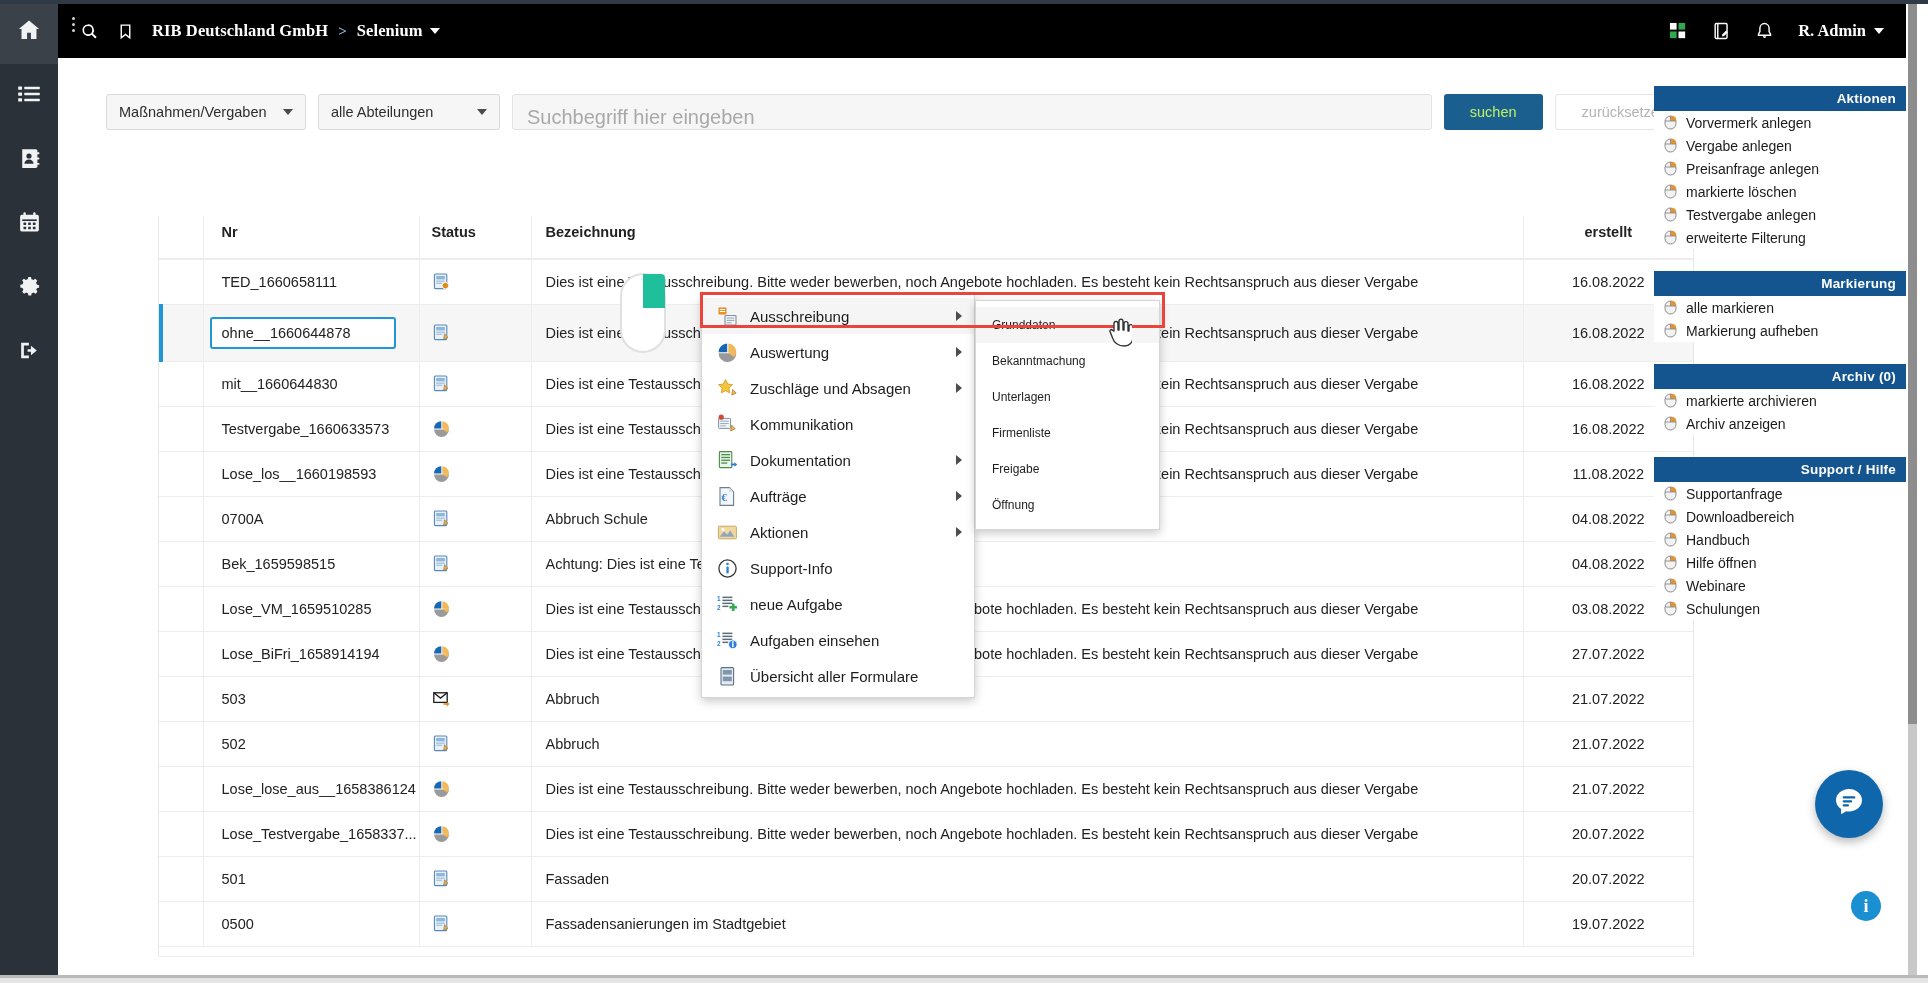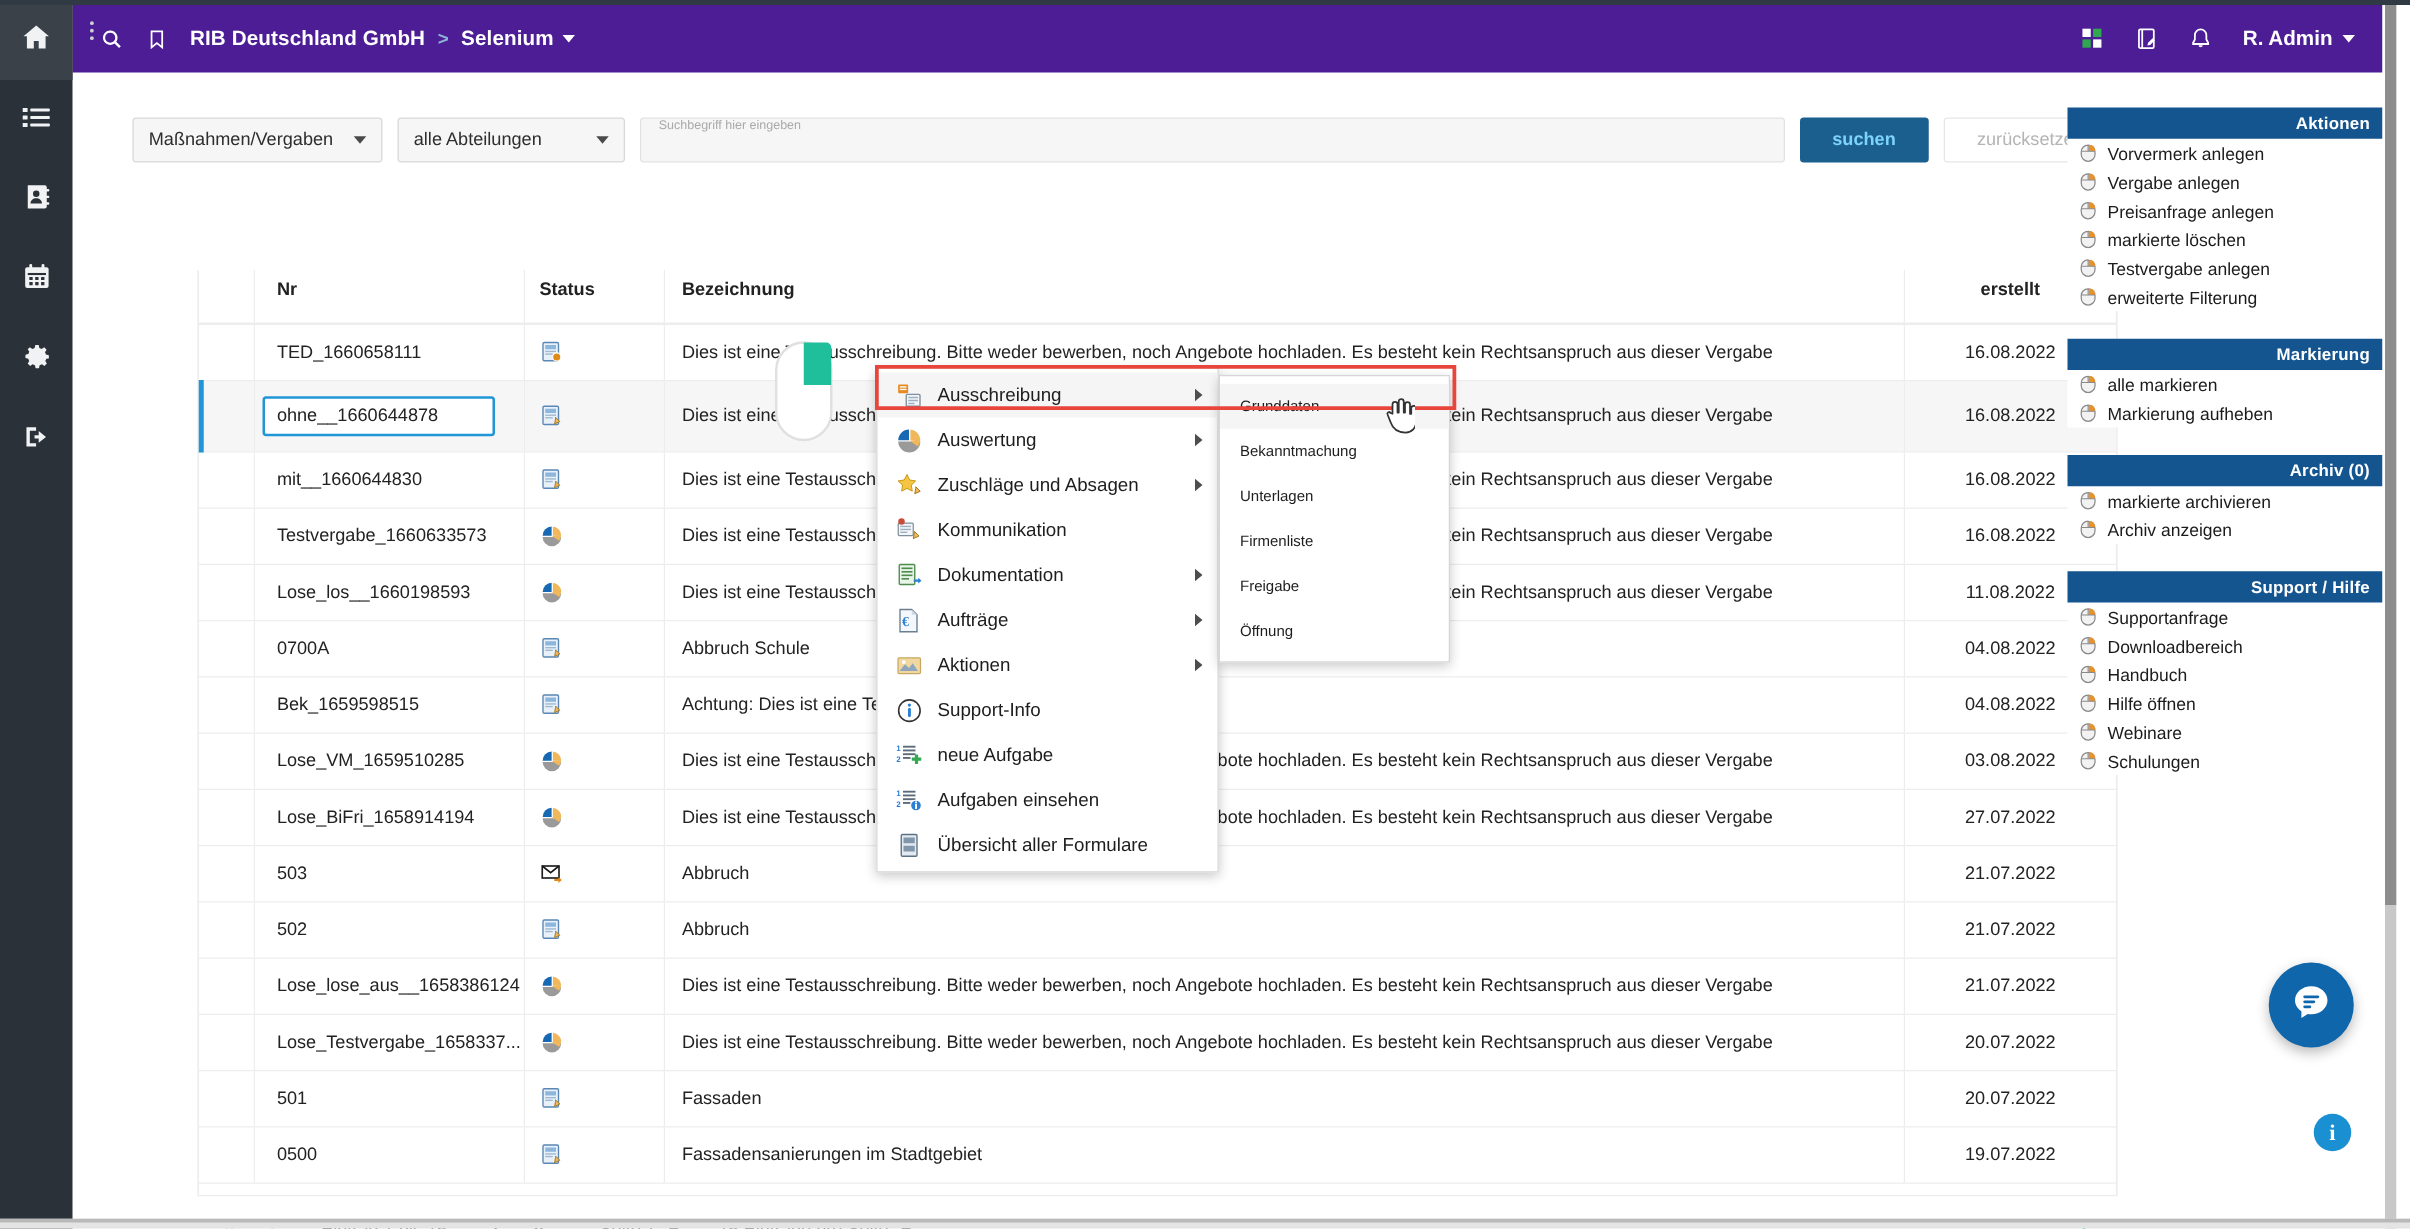--- a/index.html
+++ b/index.html
@@ -37,24 +37,25 @@
     width: 18px; height: 36px;
     display: flex; flex-direction: column; align-items: center; justify-content: center;
     gap: 3px; cursor: pointer; z-index: 60;
   }
   .rail-dots i { width: 3px; height: 3px; background: #cdd2d6; border-radius: 50%; display:block;}
 
   
   .topbar {
     position: absolute; left: 58px; top: 4px;
     width: 1848px; height: 54px;
-    background: #4c1d95;
+    background: #000000;
     display: flex; align-items: center;
     padding: 0 22px 0 22px;
     z-index: 30;
+    font-family: Liberation Serif, serif;
   }
   .topbar .tb-icon { margin-right: 18px; cursor: pointer; display:flex; align-items:center;}
   .topbar .tb-icon svg { fill: #ffffff; }
   .crumb {
     color: #ffffff; font-size: 16.5px; font-weight: bold;
     letter-spacing: .1px; cursor: pointer; white-space: nowrap;
   }
   .crumb-sep {
     color: #8fb6d6; font-size: 15px; margin: 0 10px; font-weight: bold;
   }
@@ -89,28 +90,28 @@
   }
   .sel .sel-label { white-space: nowrap; }
   .sel .caret {
     width:0;height:0;border-left:5px solid transparent;border-right:5px solid transparent;
     border-top:6px solid #4a4a4a; margin-left: auto; padding-left:0;
   }
   .sel-1 { width: 200px; }
   .sel-2 { width: 182px; }
   .searchbox {
     flex: 1; height: 36px; background:#f6f6f6; border:1px solid #e2e2e2; border-radius:3px;
-    display:flex; align-items:flex-start; padding:0 14px;
-    font-size:10px; color:#a9a9a9; cursor:text;
+    display:flex; align-items:flex-end; padding:0 14px;
+    font-size:20px; color:#a9a9a9; cursor:text;
   }
   .btn {
     height:36px; border-radius:3px; display:flex; align-items:center; justify-content:center;
     padding: 0 26px; font-size:14.5px; cursor:pointer; white-space:nowrap;
   }
-  .btn-primary { background:#1b5f8e; color:#7dd3fc; font-weight:bold; }
+  .btn-primary { background:#1b5f8e; color:#bef264; font-weight:normal; }
   .btn-ghost { background:#fff; border:1px solid #e6e6e6; color:#b4b4b4; }
 
   
   .table-wrap {
     position:absolute; left:100px; top:158px;
     width: 1536px; height: 740px;
     border-left: 1px solid #e8e8e8;
     border-right: 1px solid #e8e8e8;
   }
   table { width:100%; border-collapse: collapse; table-layout: fixed; }

